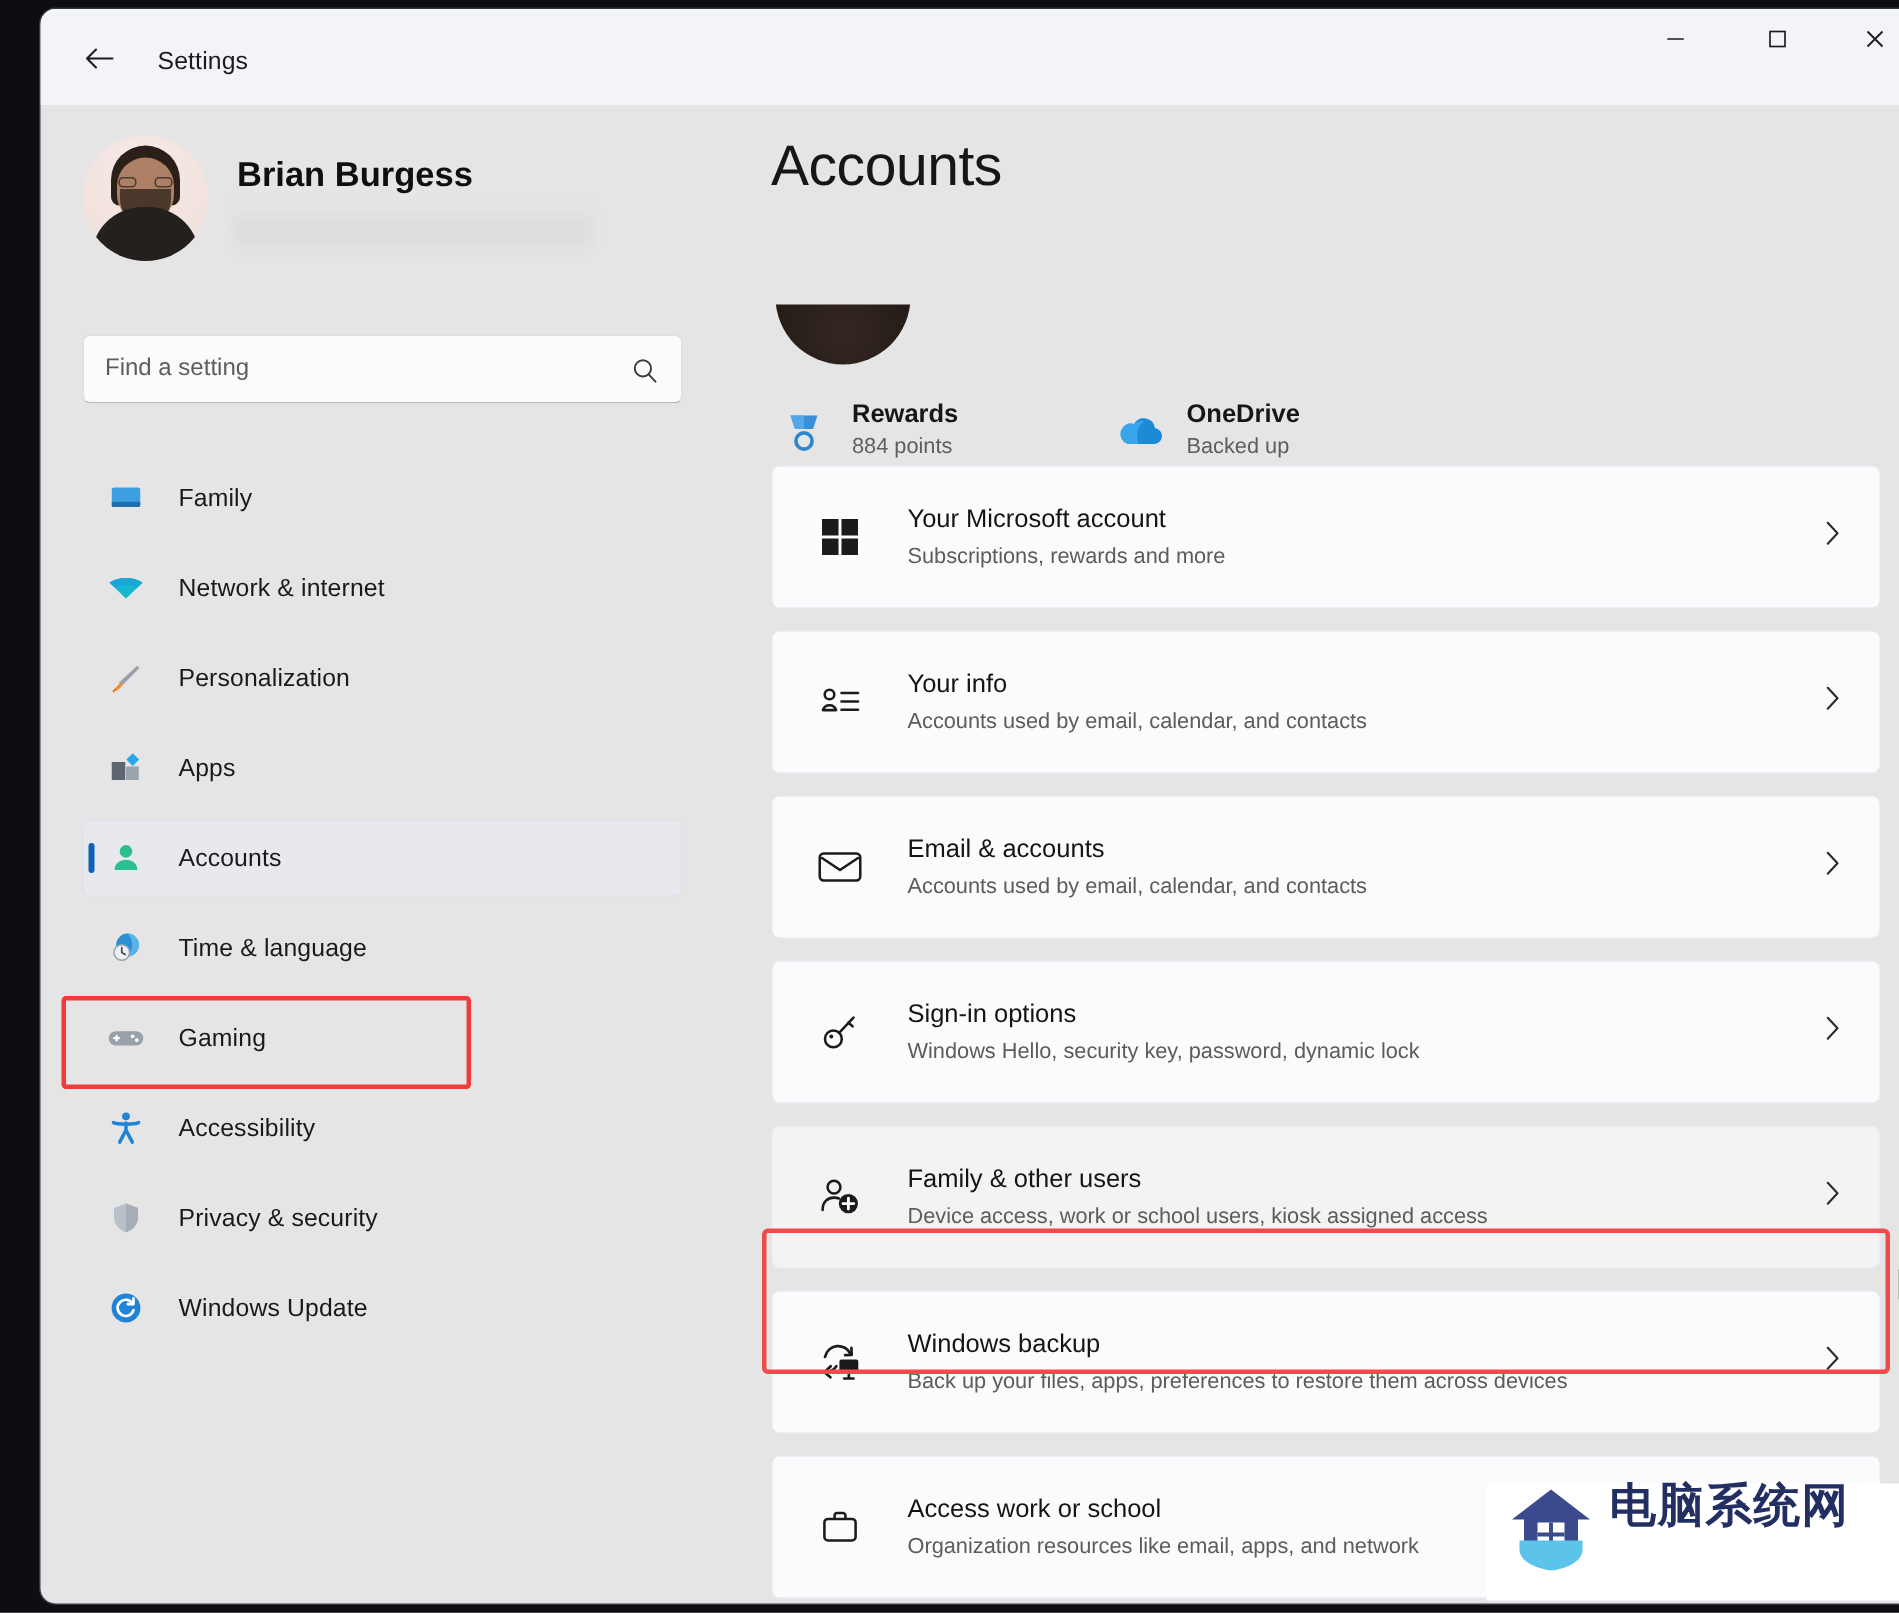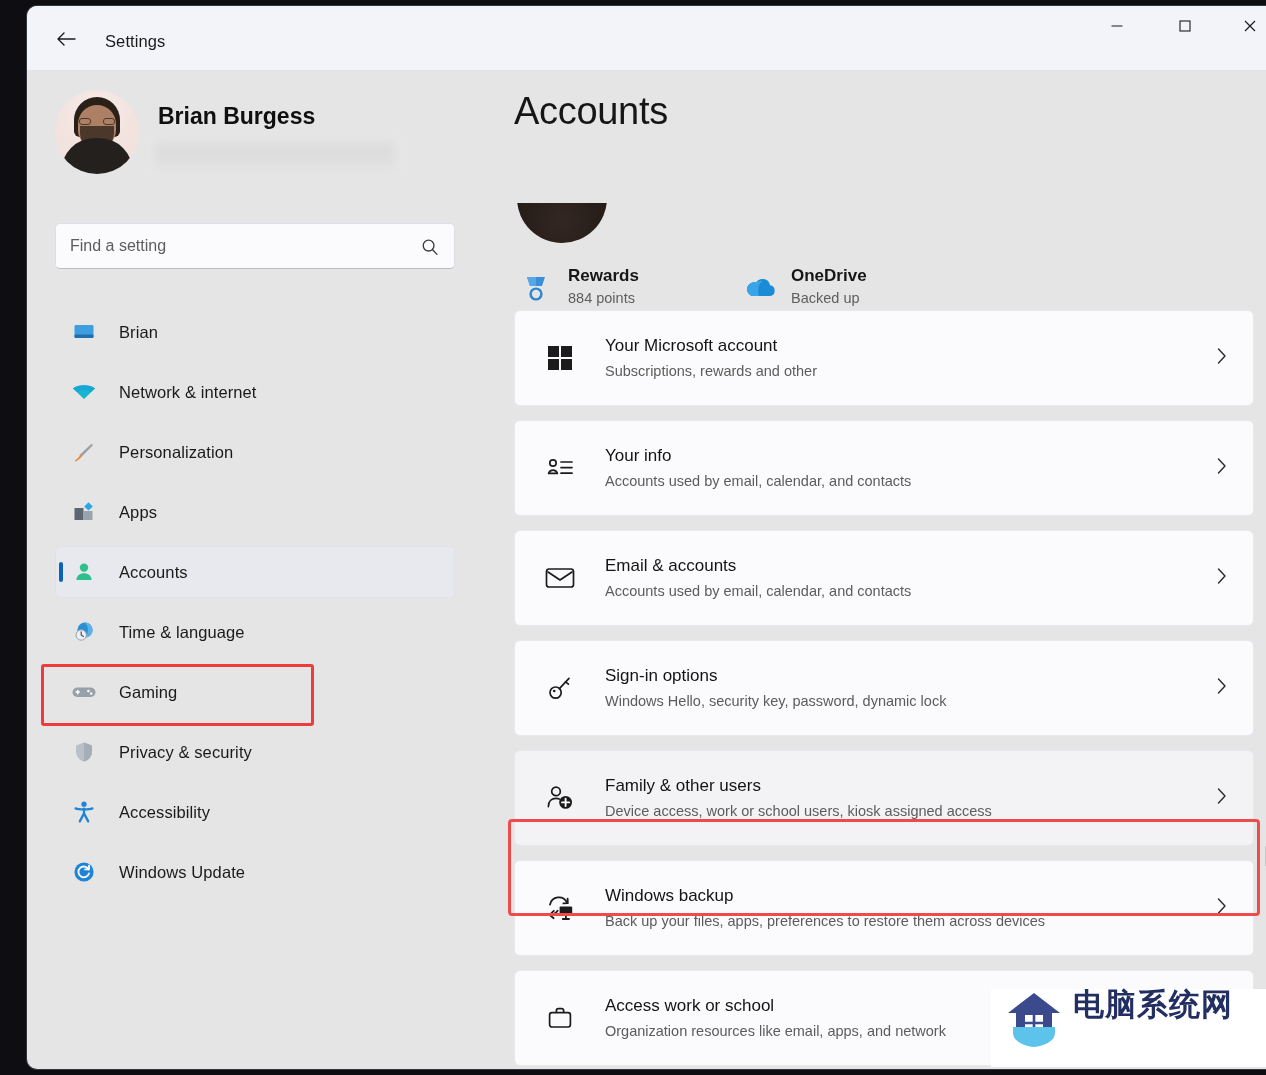--- a/index.html
+++ b/index.html
@@ -303,21 +303,21 @@
 
     <div id="navlist">
 
       <div class="nav-item">
         <span class="nav-icon">
           <svg width="24" height="24" viewBox="0 0 24 24">
             <rect x="2.5" y="5" width="19" height="13" rx="1.4" fill="#3d9fe0"></rect>
             <rect x="2.5" y="14.5" width="19" height="3.5" rx="1" fill="#1f6fae"></rect>
           </svg>
         </span>
-        <span class="nav-label">Brian</span>
+        <span class="nav-label">Family</span>
       </div>
 
 
       <div class="nav-item">
         <span class="nav-icon">
           <svg width="26" height="24" viewBox="0 0 26 24">
             <path d="M2 8.5 C7 4.2 19 4.2 24 8.5 L13 19 Z" fill="#16b6cf"></path>
             <path d="M2 8.5 C7 4.2 19 4.2 24 8.5 L20 12 C16.5 9.2 9.5 9.2 6 12 Z" fill="#1aa6d6"></path>
           </svg>
         </span>
@@ -379,36 +379,36 @@
             <circle cx="17.4" cy="10.9" r="1.25" fill="#ffffff"></circle>
             <circle cx="20.2" cy="13.4" r="1.25" fill="#ffffff"></circle>
           </svg>
         </span>
         <span class="nav-label">Gaming</span>
       </div>
 
       <div class="nav-item">
         <span class="nav-icon">
           <svg width="24" height="24" viewBox="0 0 24 24">
-            <path d="M12 2.4 L20 5.4 V11.4 C20 16.4 16.4 20.2 12 21.6 C7.6 20.2 4 16.4 4 11.4 V5.4 Z" fill="#b9c0c8"></path>
-            <path d="M12 2.4 L20 5.4 V11.4 C20 16.4 16.4 20.2 12 21.6 Z" fill="#a5adb6"></path>
-          </svg>
-        </span>
-        <span class="nav-label">Privacy &amp; security</span>
-      </div>
-
-      <div class="nav-item">
-        <span class="nav-icon">
-          <svg width="24" height="24" viewBox="0 0 24 24">
             <circle cx="12" cy="4.2" r="2.6" fill="#1f84d8"></circle>
             <path d="M3.6 8.4 C6.8 9.8 17.2 9.8 20.4 8.4" stroke="#1f84d8" stroke-width="2.3" fill="none" stroke-linecap="round"></path>
             <path d="M12 8.6 V13.4 L7.8 21.4 M12 13.4 L16.2 21.4" stroke="#1f84d8" stroke-width="2.3" fill="none" stroke-linecap="round" stroke-linejoin="round"></path>
           </svg>
         </span>
         <span class="nav-label">Accessibility</span>
+      </div>
+
+      <div class="nav-item">
+        <span class="nav-icon">
+          <svg width="24" height="24" viewBox="0 0 24 24">
+            <path d="M12 2.4 L20 5.4 V11.4 C20 16.4 16.4 20.2 12 21.6 C7.6 20.2 4 16.4 4 11.4 V5.4 Z" fill="#b9c0c8"></path>
+            <path d="M12 2.4 L20 5.4 V11.4 C20 16.4 16.4 20.2 12 21.6 Z" fill="#a5adb6"></path>
+          </svg>
+        </span>
+        <span class="nav-label">Privacy &amp; security</span>
       </div>
 
       <div class="nav-item">
         <span class="nav-icon">
           <svg width="24" height="24" viewBox="0 0 24 24">
             <circle cx="12" cy="12" r="9.6" fill="#1f84d8"></circle>
             <path d="M16.6 9.4 A5.4 5.4 0 1 0 17 13.4" stroke="#ffffff" stroke-width="1.8" fill="none" stroke-linecap="round"></path>
             <path d="M13.1 9.4 H17 V5.6" stroke="#ffffff" stroke-width="1.8" fill="none" stroke-linecap="round" stroke-linejoin="round"></path>
           </svg>
         </span>
@@ -459,21 +459,21 @@
       <div class="card">
         <span class="c-icon">
           <svg width="26" height="26" viewBox="0 0 26 26">
             <rect x="1" y="1" width="11" height="11" fill="#1b1b1b"></rect>
             <rect x="14" y="1" width="11" height="11" fill="#1b1b1b"></rect>
             <rect x="1" y="14" width="11" height="11" fill="#1b1b1b"></rect>
             <rect x="14" y="14" width="11" height="11" fill="#1b1b1b"></rect>
           </svg>
         </span>
         <span class="c-title">Your Microsoft account</span>
-        <span class="c-sub">Subscriptions, rewards and other</span>
+        <span class="c-sub">Subscriptions, rewards and more</span>
         <span class="c-chev">
           <svg width="14" height="20" viewBox="0 0 14 20">
             <path d="M3.5 3 L10 10 L3.5 17" stroke="#2b2b2b" stroke-width="1.4" fill="none" stroke-linecap="round" stroke-linejoin="round"></path>
           </svg>
         </span>
       </div>
 
       <div class="card">
         <span class="c-icon">
           <svg width="28" height="24" viewBox="0 0 28 24">

